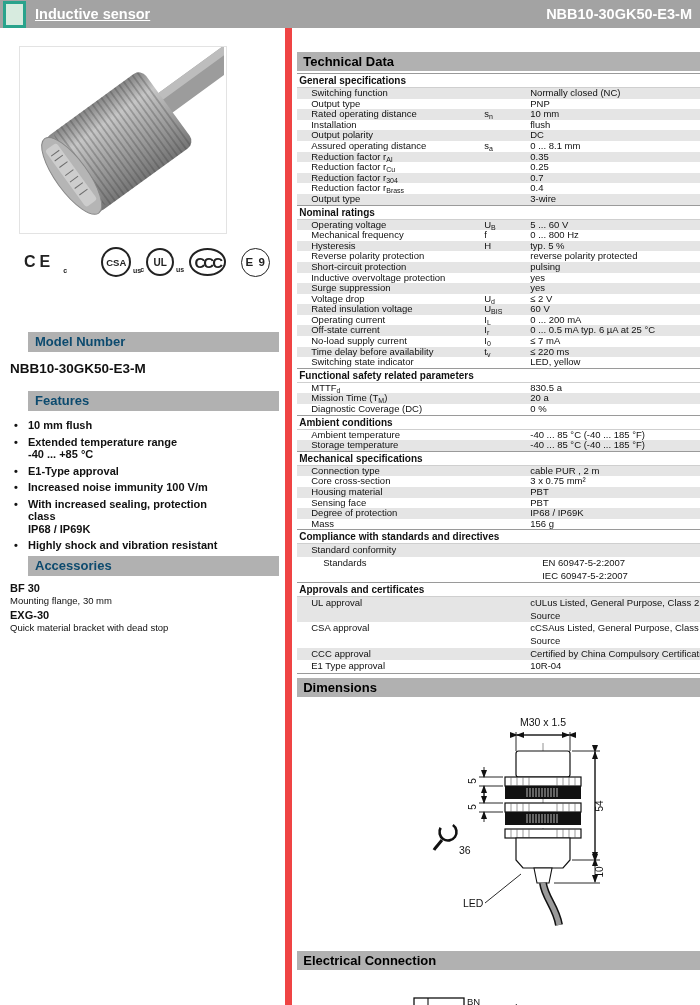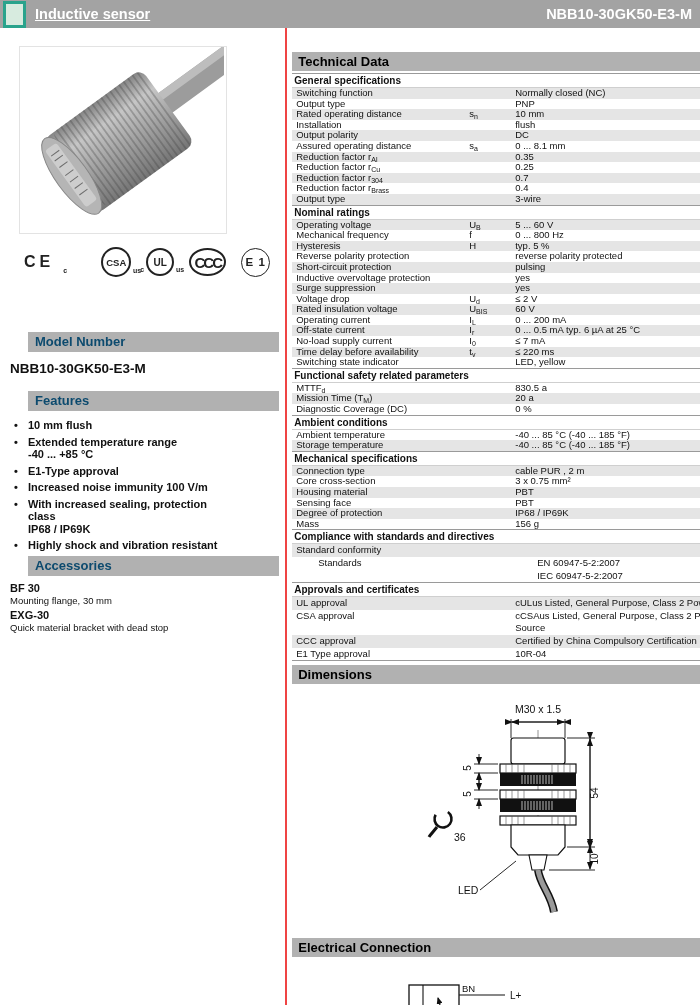--- a/index.html
+++ b/index.html
@@ -2,21 +2,21 @@
 <html><head>
 <meta charset="utf-8">
 <style>
   html,body{margin:0;padding:0;background:#fff;}
   body{width:700px;height:1005px;overflow:hidden;font-family:"Liberation Sans",sans-serif;color:#111;}
   .topbar{height:28px;background:#a3a3a3;display:flex;align-items:center;}
   .logo-sq{width:17px;height:21px;margin-left:3px;background:#d7ebdf;border:3px solid #29a38c;}
   .topbar .ttl{color:#fff;font-weight:bold;font-size:14.5px;margin-left:9px;text-decoration:underline;}
   .topbar .mdl{color:#fff;font-weight:bold;font-size:14.5px;margin-left:auto;margin-right:8px;}
   .content{display:flex;height:977px;}
-  .left{flex:0 0 231px;border-right:2px solid #ef4444;}
+  .left{flex:0 0 231px;border-right:7px solid #ef4444;}
   .right{flex:1;padding:24px 3px 0 5px;border-right:1px solid #b5b5b5;}
   .photo-box{margin:18px 3px 0 19px;width:206px;height:186px;border:1px solid #e3e3e3;overflow:hidden;background:#fff;}
   .logos{margin:12px 0 0 24px;display:flex;align-items:center;height:32px;}
   .cert{position:relative;display:inline-flex;align-items:center;justify-content:center;margin-right:15px;color:#222;}
   .ce-mark{font-size:16px;font-weight:bold;letter-spacing:4px;}
   .circ{display:inline-flex;align-items:center;justify-content:center;border:2px solid #222;border-radius:50%;font-weight:bold;background:#fff;}
   .csa-mark .circ{width:26px;height:26px;font-size:9.5px;margin-left:32px;}
   .culus-mark .circ{width:24px;height:24px;font-size:10px;}
   .ccc-mark .circ{width:33px;height:24px;font-size:15px;letter-spacing:-2px;}
   .e1-mark .circ{width:27px;height:27px;font-size:11.5px;border-width:1.5px;letter-spacing:1px;}
@@ -31,21 +31,21 @@
   .feat{display:flex;font-weight:bold;font-size:11px;line-height:12.5px;margin-bottom:4px;}
   .feat .b{flex:0 0 14px;}
   .lbar.acc-bar{margin-top:2px;}
   .accs{margin:6px 0 0 10px;}
   .acc-code{font-weight:bold;font-size:11px;line-height:13px;}
   .acc-desc{font-size:9.5px;line-height:11px;margin-bottom:3px;}
   .rbar{background:#b1b1b1;font-weight:bold;font-size:13px;line-height:15px;padding:2px 6px;color:#000;}
   #tech-table{border-bottom:1px solid #9a9a9a;margin-top:2px;}
   .sec-title{font-size:10px;font-weight:bold;line-height:11px;padding:1px 0 1px 2px;border-top:1px solid #9a9a9a;border-bottom:1px solid #cfcfcf;}
   .row{display:flex;align-items:flex-start;min-height:10.6px;line-height:10.6px;font-size:9.5px;}
-  .row .lbl{flex:0 0 173px;padding-left:4px;}
+  .row .lbl{flex:0 0 173px;padding-left:14px;}
   .row .sym{flex:0 0 46px;}
   .row .val{flex:1;}
   .row.shade{background:#e5e5e5;}
   .row.deep .lbl{padding-left:26px;}
   .sec:nth-child(6) .row,.sec:nth-child(7) .row{min-height:12.6px;line-height:12.6px;}
   sub{font-size:7px;vertical-align:-2px;line-height:0;}
   .dims-bar{margin-top:4px;}
   .dims-wrap{height:246px;}
   .dims-wrap svg{display:block;margin:8px 0 0 96px;}
   .elec-wrap svg{display:block;margin:14px 0 0 0;}
@@ -99,21 +99,21 @@
         </span>
         <span class="cert culus-mark">
           <span class="circ">UL</span>
           <span class="tiny pre">c</span>
           <span class="tiny suf">us</span>
         </span>
         <span class="cert ccc-mark">
           <span class="circ">CCC</span>
         </span>
         <span class="cert e1-mark">
-          <span class="circ">E 1</span>
+          <span class="circ">E 9</span>
         </span>
       </div>
 
     <div class="lbar model">Model Number</div>
     <div class="model-val">NBB10-30GK50-E3-M</div>
 
     <div class="lbar feat-bar">Features</div>
     <div class="feats">
         <div class="feat">
           <span class="b">•</span>

